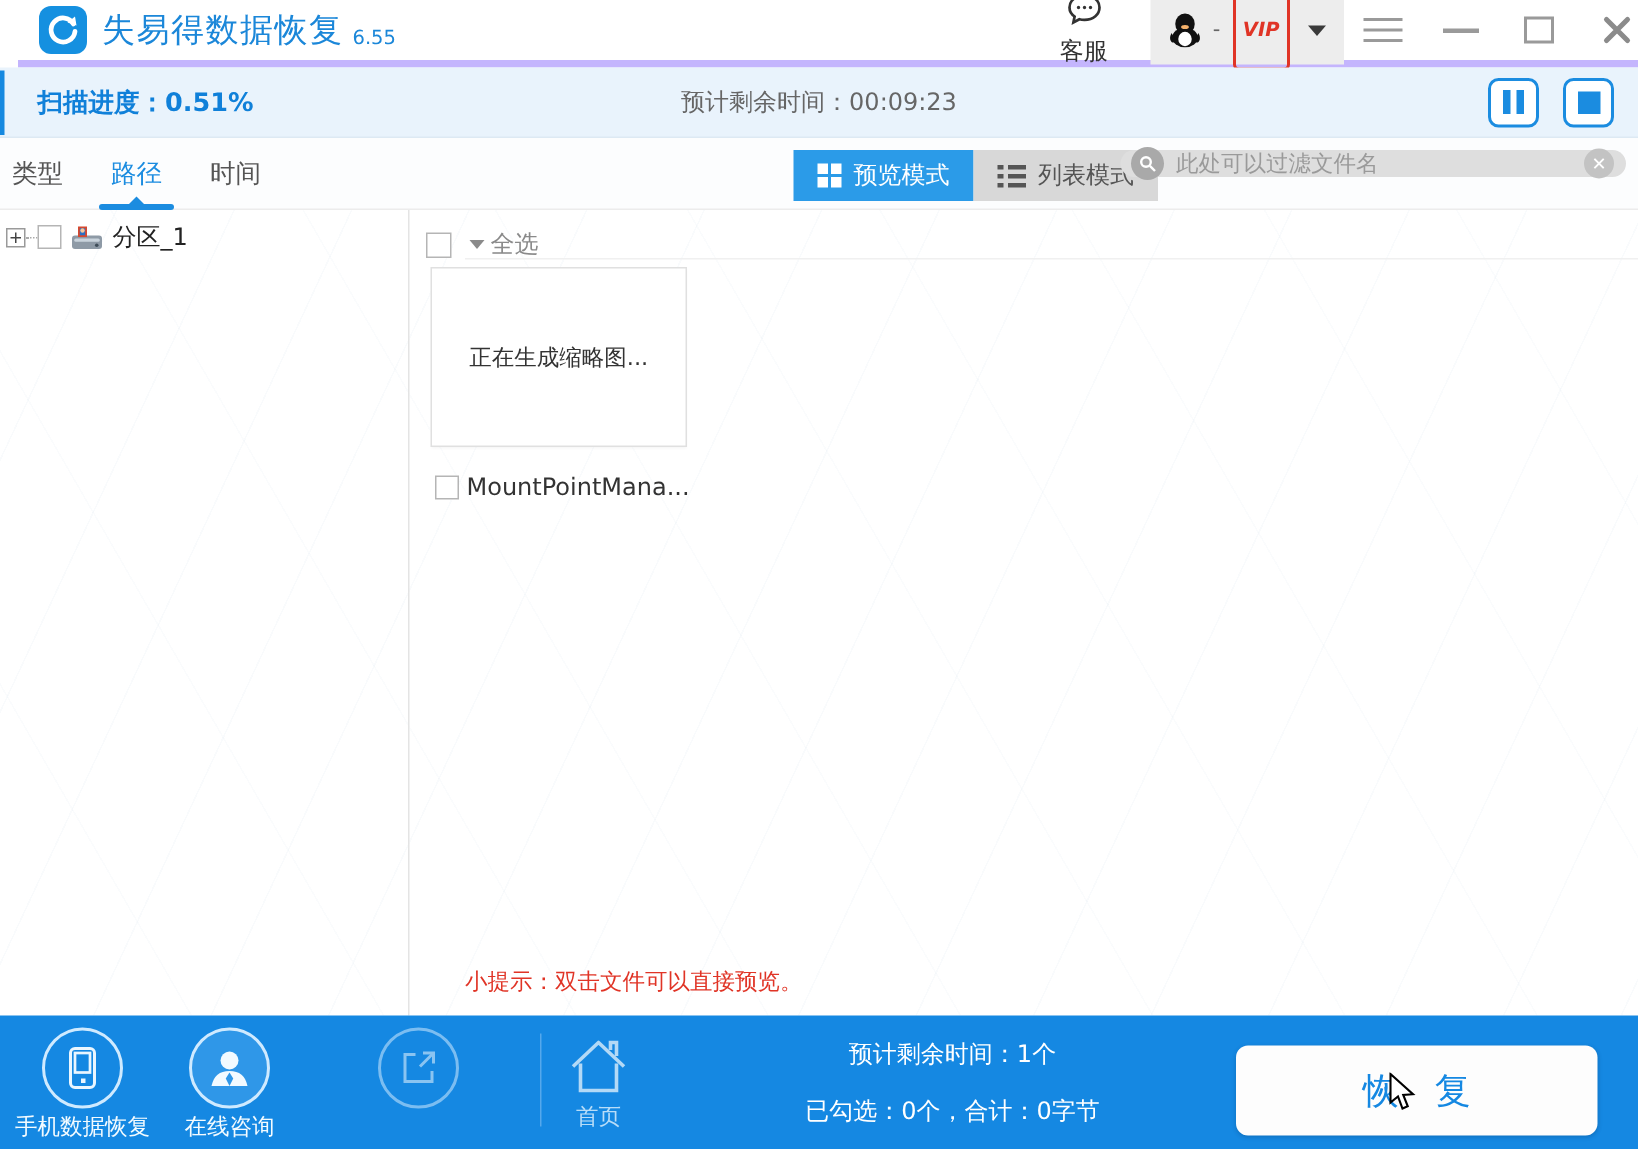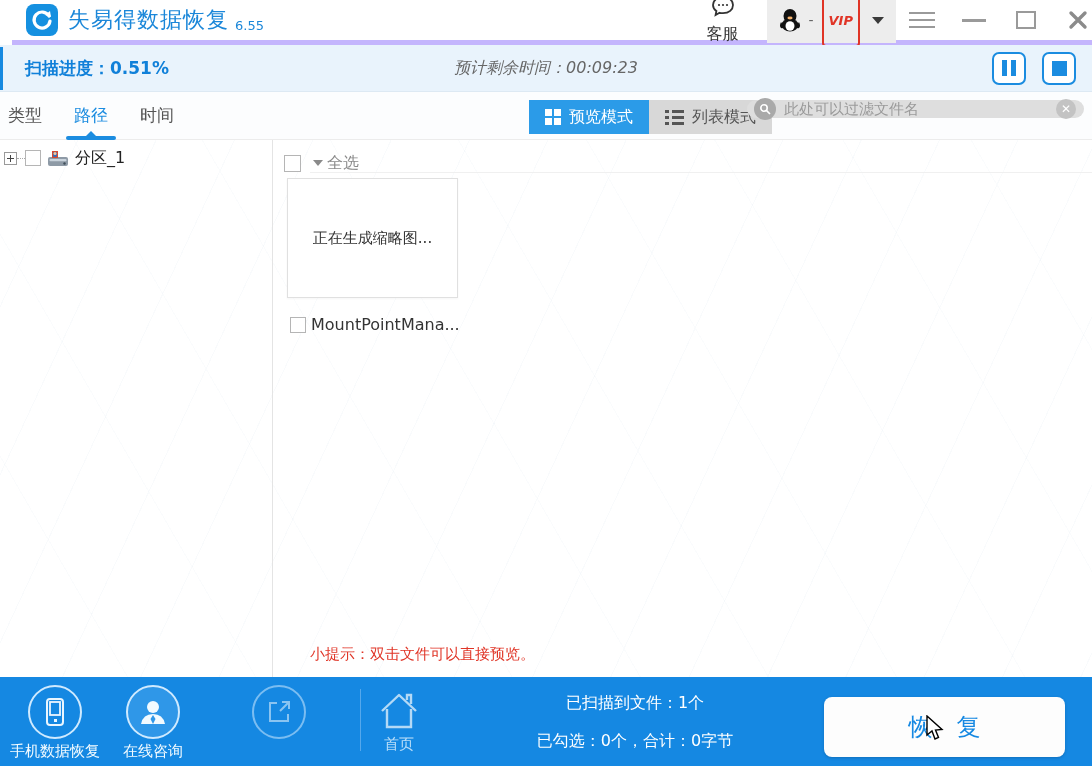--- a/index.html
+++ b/index.html
@@ -26,21 +26,21 @@
   .menu-lines { display:flex; flex-direction:column; gap:5px; }
   .menu-lines span { display:block; width:26px; height:2px; background:#9a9a9a; }
   .min-glyph { width:24px; height:3px; background:#9a9a9a; }
   .max-glyph { width:20px; height:18px; border:2px solid #9a9a9a; }
 
   
   .progressbar { position:absolute; left:0; top:45px; width:1092px; height:47px; background:#e9f3fc;
                  display:flex; align-items:center; border-bottom:1px solid #dde9f3; }
   .progress-accent { position:absolute; left:0; top:2px; width:3px; height:43px; background:#1689e0; }
   .scan-label { color:#1080d9; font-weight:bold; font-size:17px; margin-left:25px; }
-  .eta { position:absolute; left:0; width:100%; text-align:center; color:#666; font-size:16px;font-style:italic; }
+  .eta { position:absolute; left:0; width:100%; text-align:center; color:#666; font-size:16px; }
   .flow-btns { margin-left:auto; display:flex; gap:16px; margin-right:16px; position:relative; z-index:2; }
   .flow-btn { width:34px; height:33px; background:#fff; border:2px solid #1b8ce0; border-radius:7px;
               display:flex; align-items:center; justify-content:center; cursor:pointer; }
   .pause-glyph { display:flex; gap:4px; }
   .pause-glyph i { display:block; width:5px; height:16px; background:#1b8ce0; }
   .stop-glyph { width:15px; height:15px; background:#1b8ce0; }
 
   
   .tabbar { position:absolute; left:0; top:92px; width:1092px; height:48px; background:#fcfdfe;
             border-bottom:1px solid #ececec; display:flex; align-items:center; }
@@ -329,21 +329,21 @@
   <div class="home-item">
     <svg width="46" height="42" viewBox="0 0 46 42">
       <path d="M6 22 L23 6 L40 22" fill="none" stroke="#cfe8fa" stroke-width="2.4" stroke-linejoin="round"></path>
       <path d="M11 20 V38 H35 V20" fill="none" stroke="#cfe8fa" stroke-width="2.4"></path>
       <path d="M31 11 V6 H35 V15" fill="none" stroke="#cfe8fa" stroke-width="2.4"></path>
     </svg>
     <span class="home-label">首页</span>
   </div>
 
   <div class="stats">
-    <span>已扫描到文件：1个</span>
+    <span>预计剩余时间：1个</span>
     <span>已勾选：0个，合计：0字节</span>
   </div>
 
   <div class="recover-btn">恢　复</div>
 </div>
 
 <svg class="cursor" width="22" height="26" viewBox="0 0 22 26">
   <path d="M2 1 L2 20 L7 16 L10 24 L13.5 22.5 L10.5 15 L17 14.5 Z" fill="#fff" stroke="#000" stroke-width="1.4"></path>
 </svg>
 

